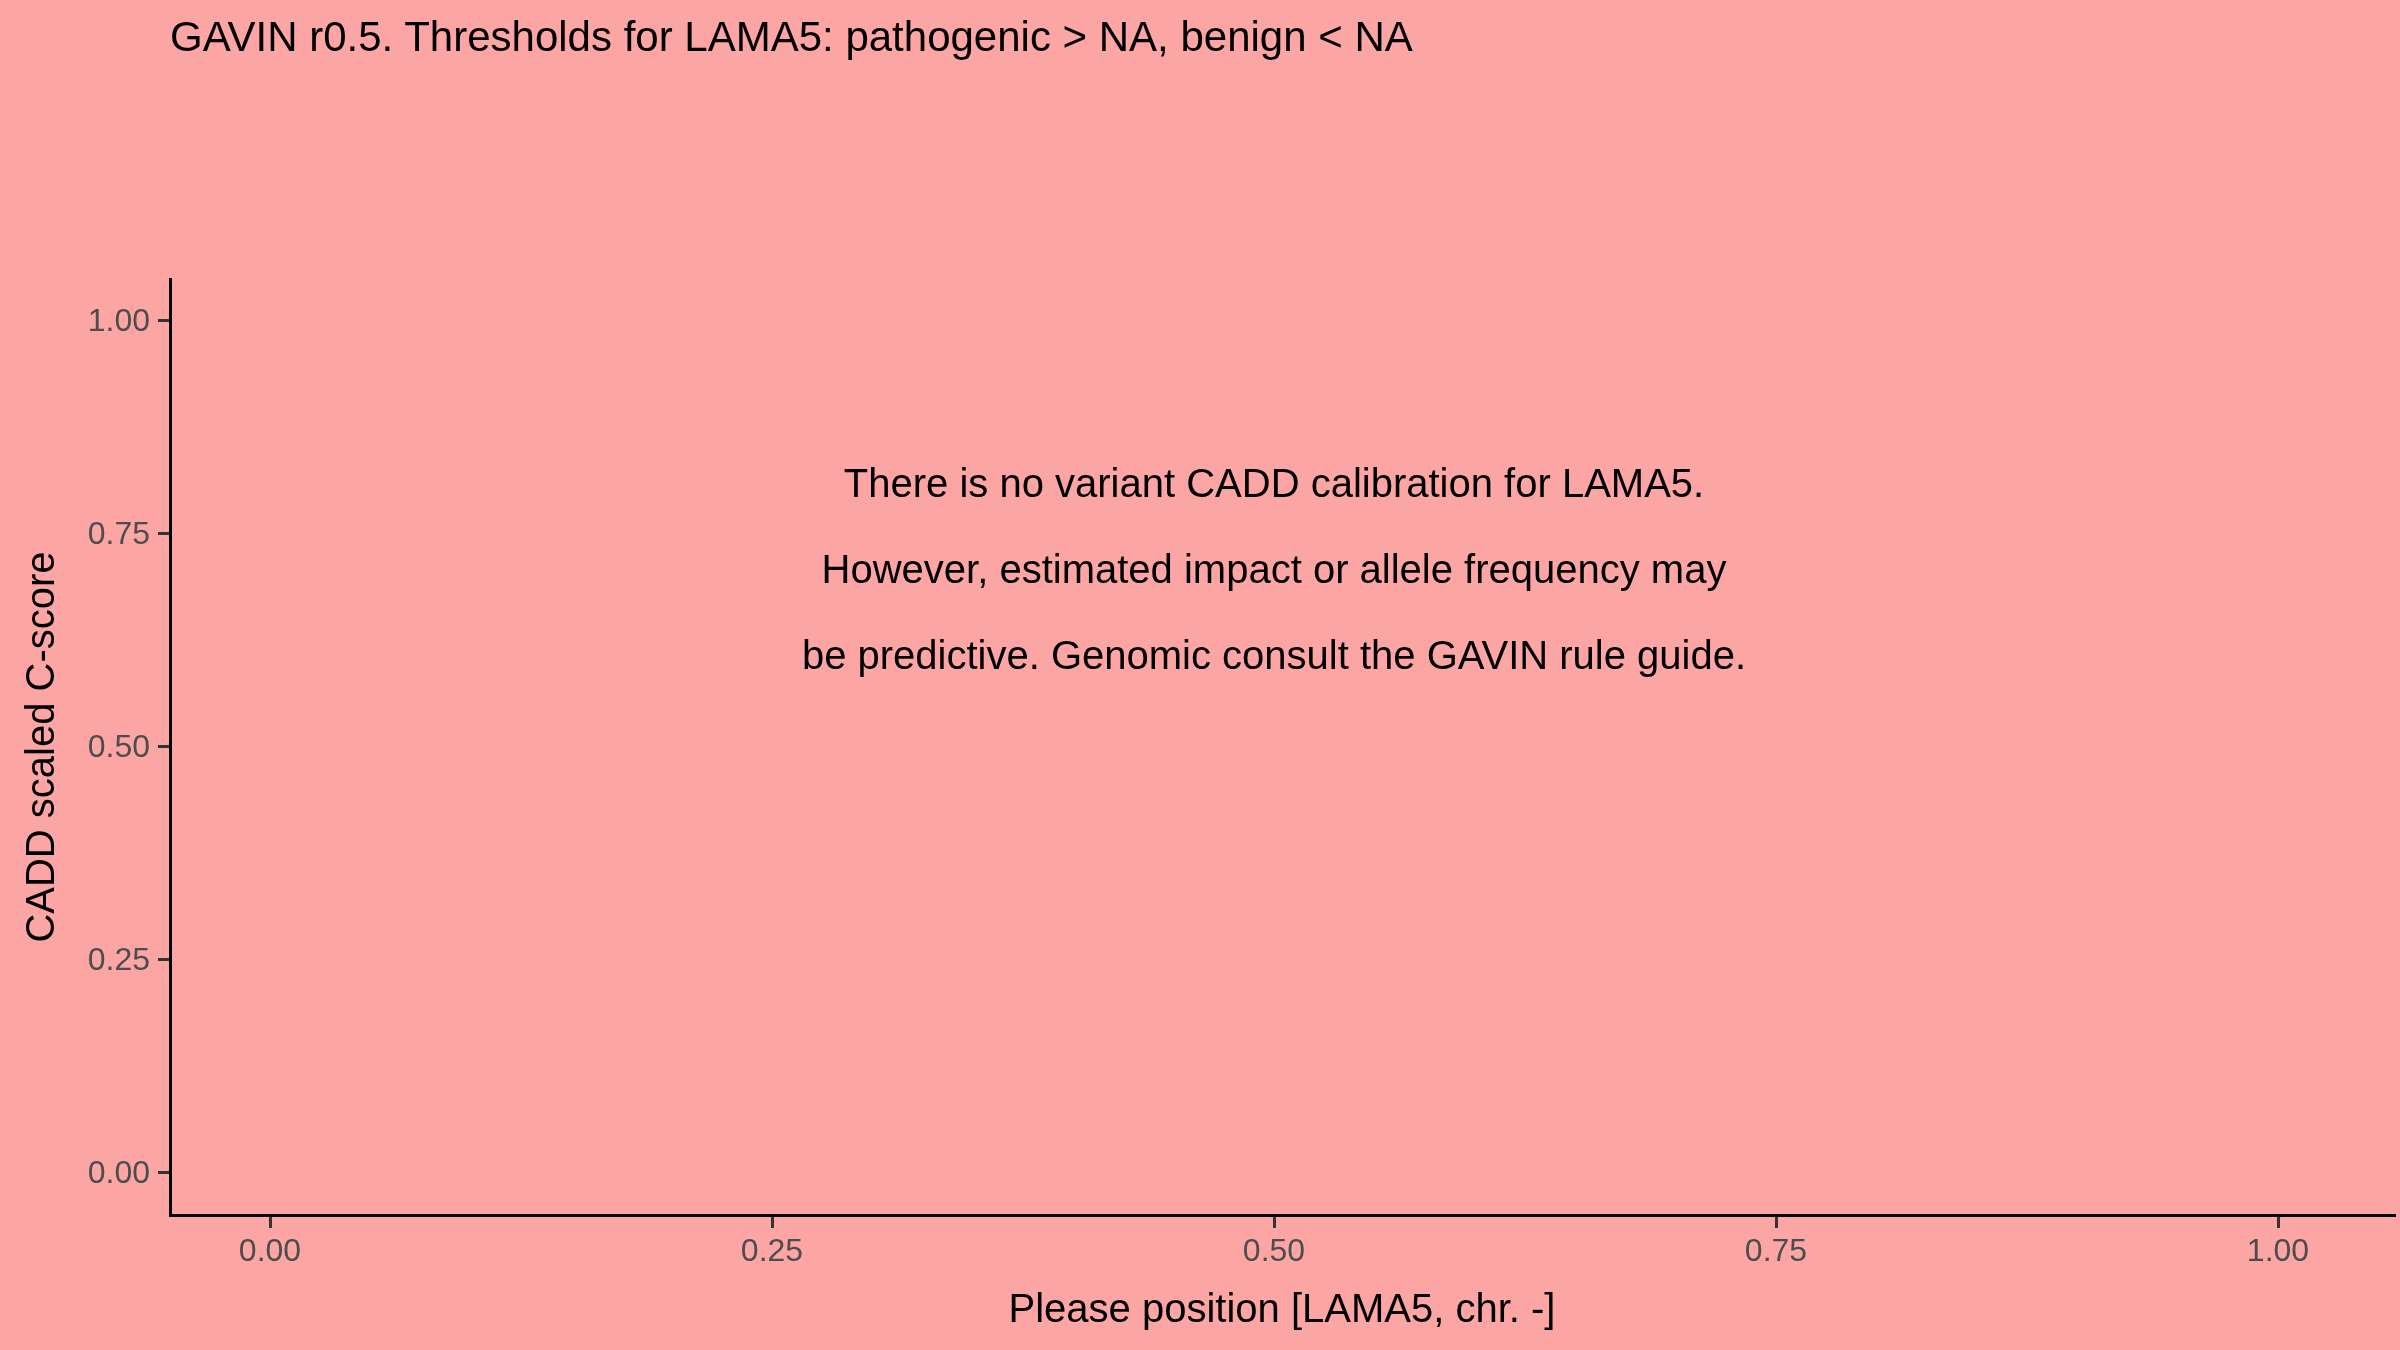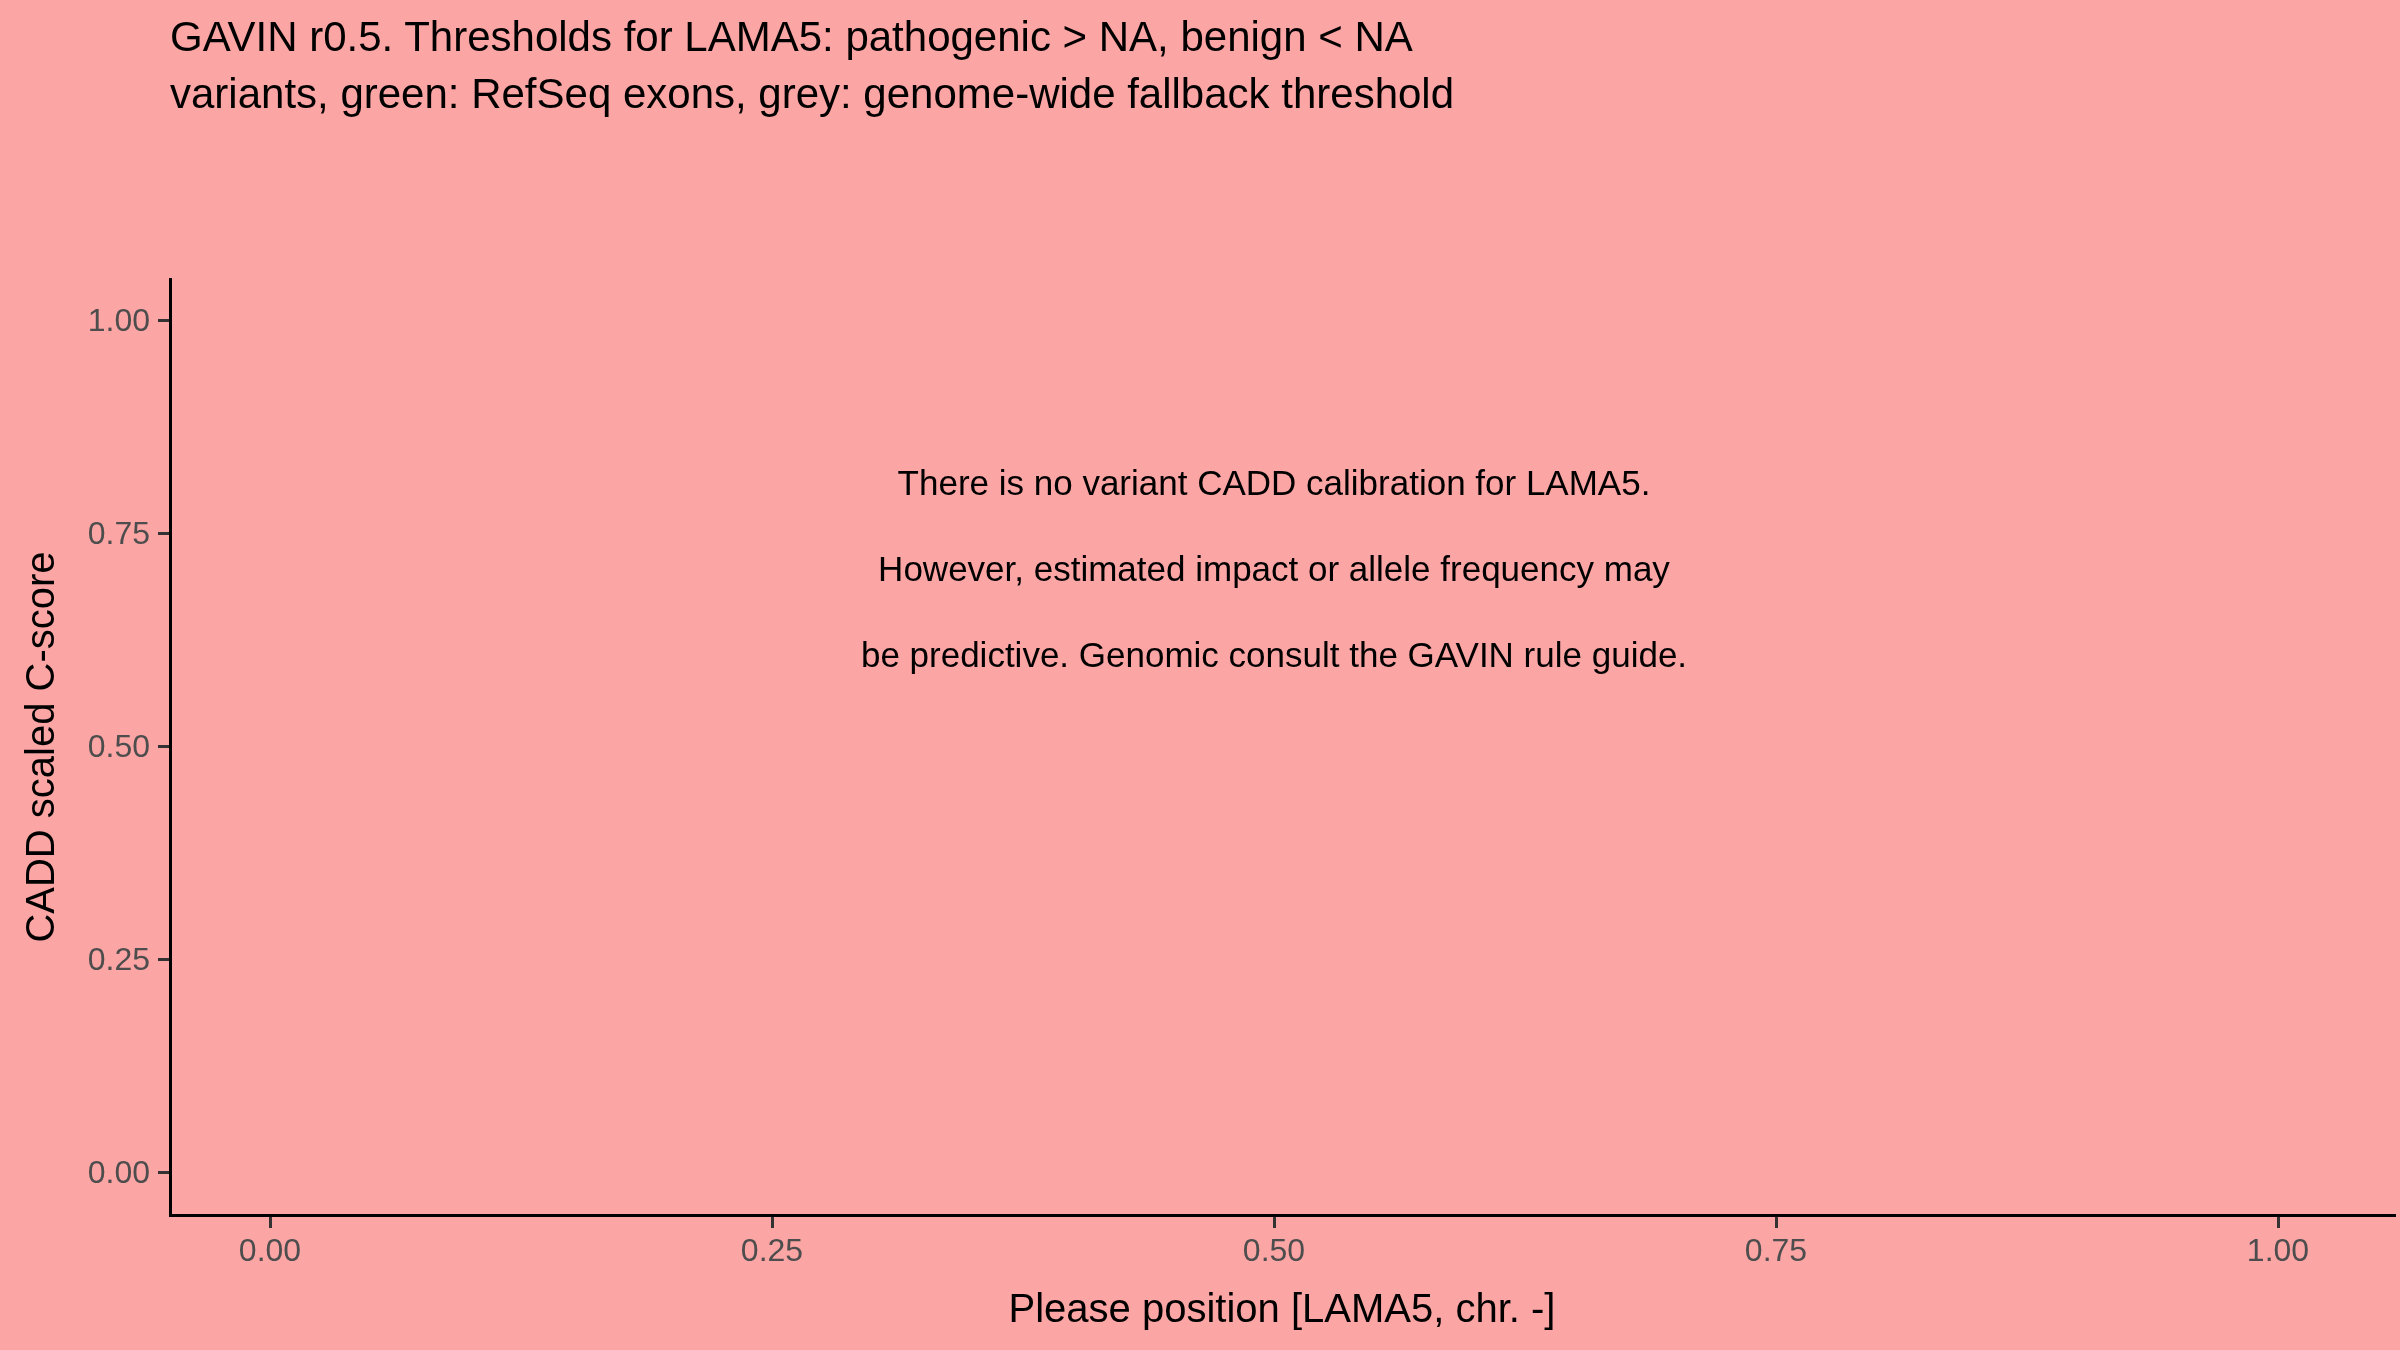--- a/index.html
+++ b/index.html
@@ -105,34 +105,33 @@
   }
   
   .annotation-block {
     position: absolute;
     left: 1274px;
     top: 440px;
     transform: translateX(-50%);
     text-align: center;
   }
   .annotation-line {
-    font-size: 35px;
+    font-size: 40px;
     line-height: 86px;
     color: #000000;
     white-space: nowrap;
   }
 </style>
 </head>
 <body>
 
 <div id="figure">
 
   <div class="title-block">
     <div class="title-line">GAVIN r0.5. Thresholds for LAMA5: pathogenic &gt; NA, benign &lt; NA</div>
-    <div class="title-line">variants, green: RefSeq exons, grey: genome-wide fallback threshold</div>
   </div>
 
   <div class="y-axis-line"></div>
   <div class="x-axis-line"></div>
 
   <div class="x-tick" style="left:269px"></div>
   <div class="x-tick" style="left:771px"></div>
   <div class="x-tick" style="left:1273px"></div>
   <div class="x-tick" style="left:1775px"></div>
   <div class="x-tick" style="left:2277px"></div>

